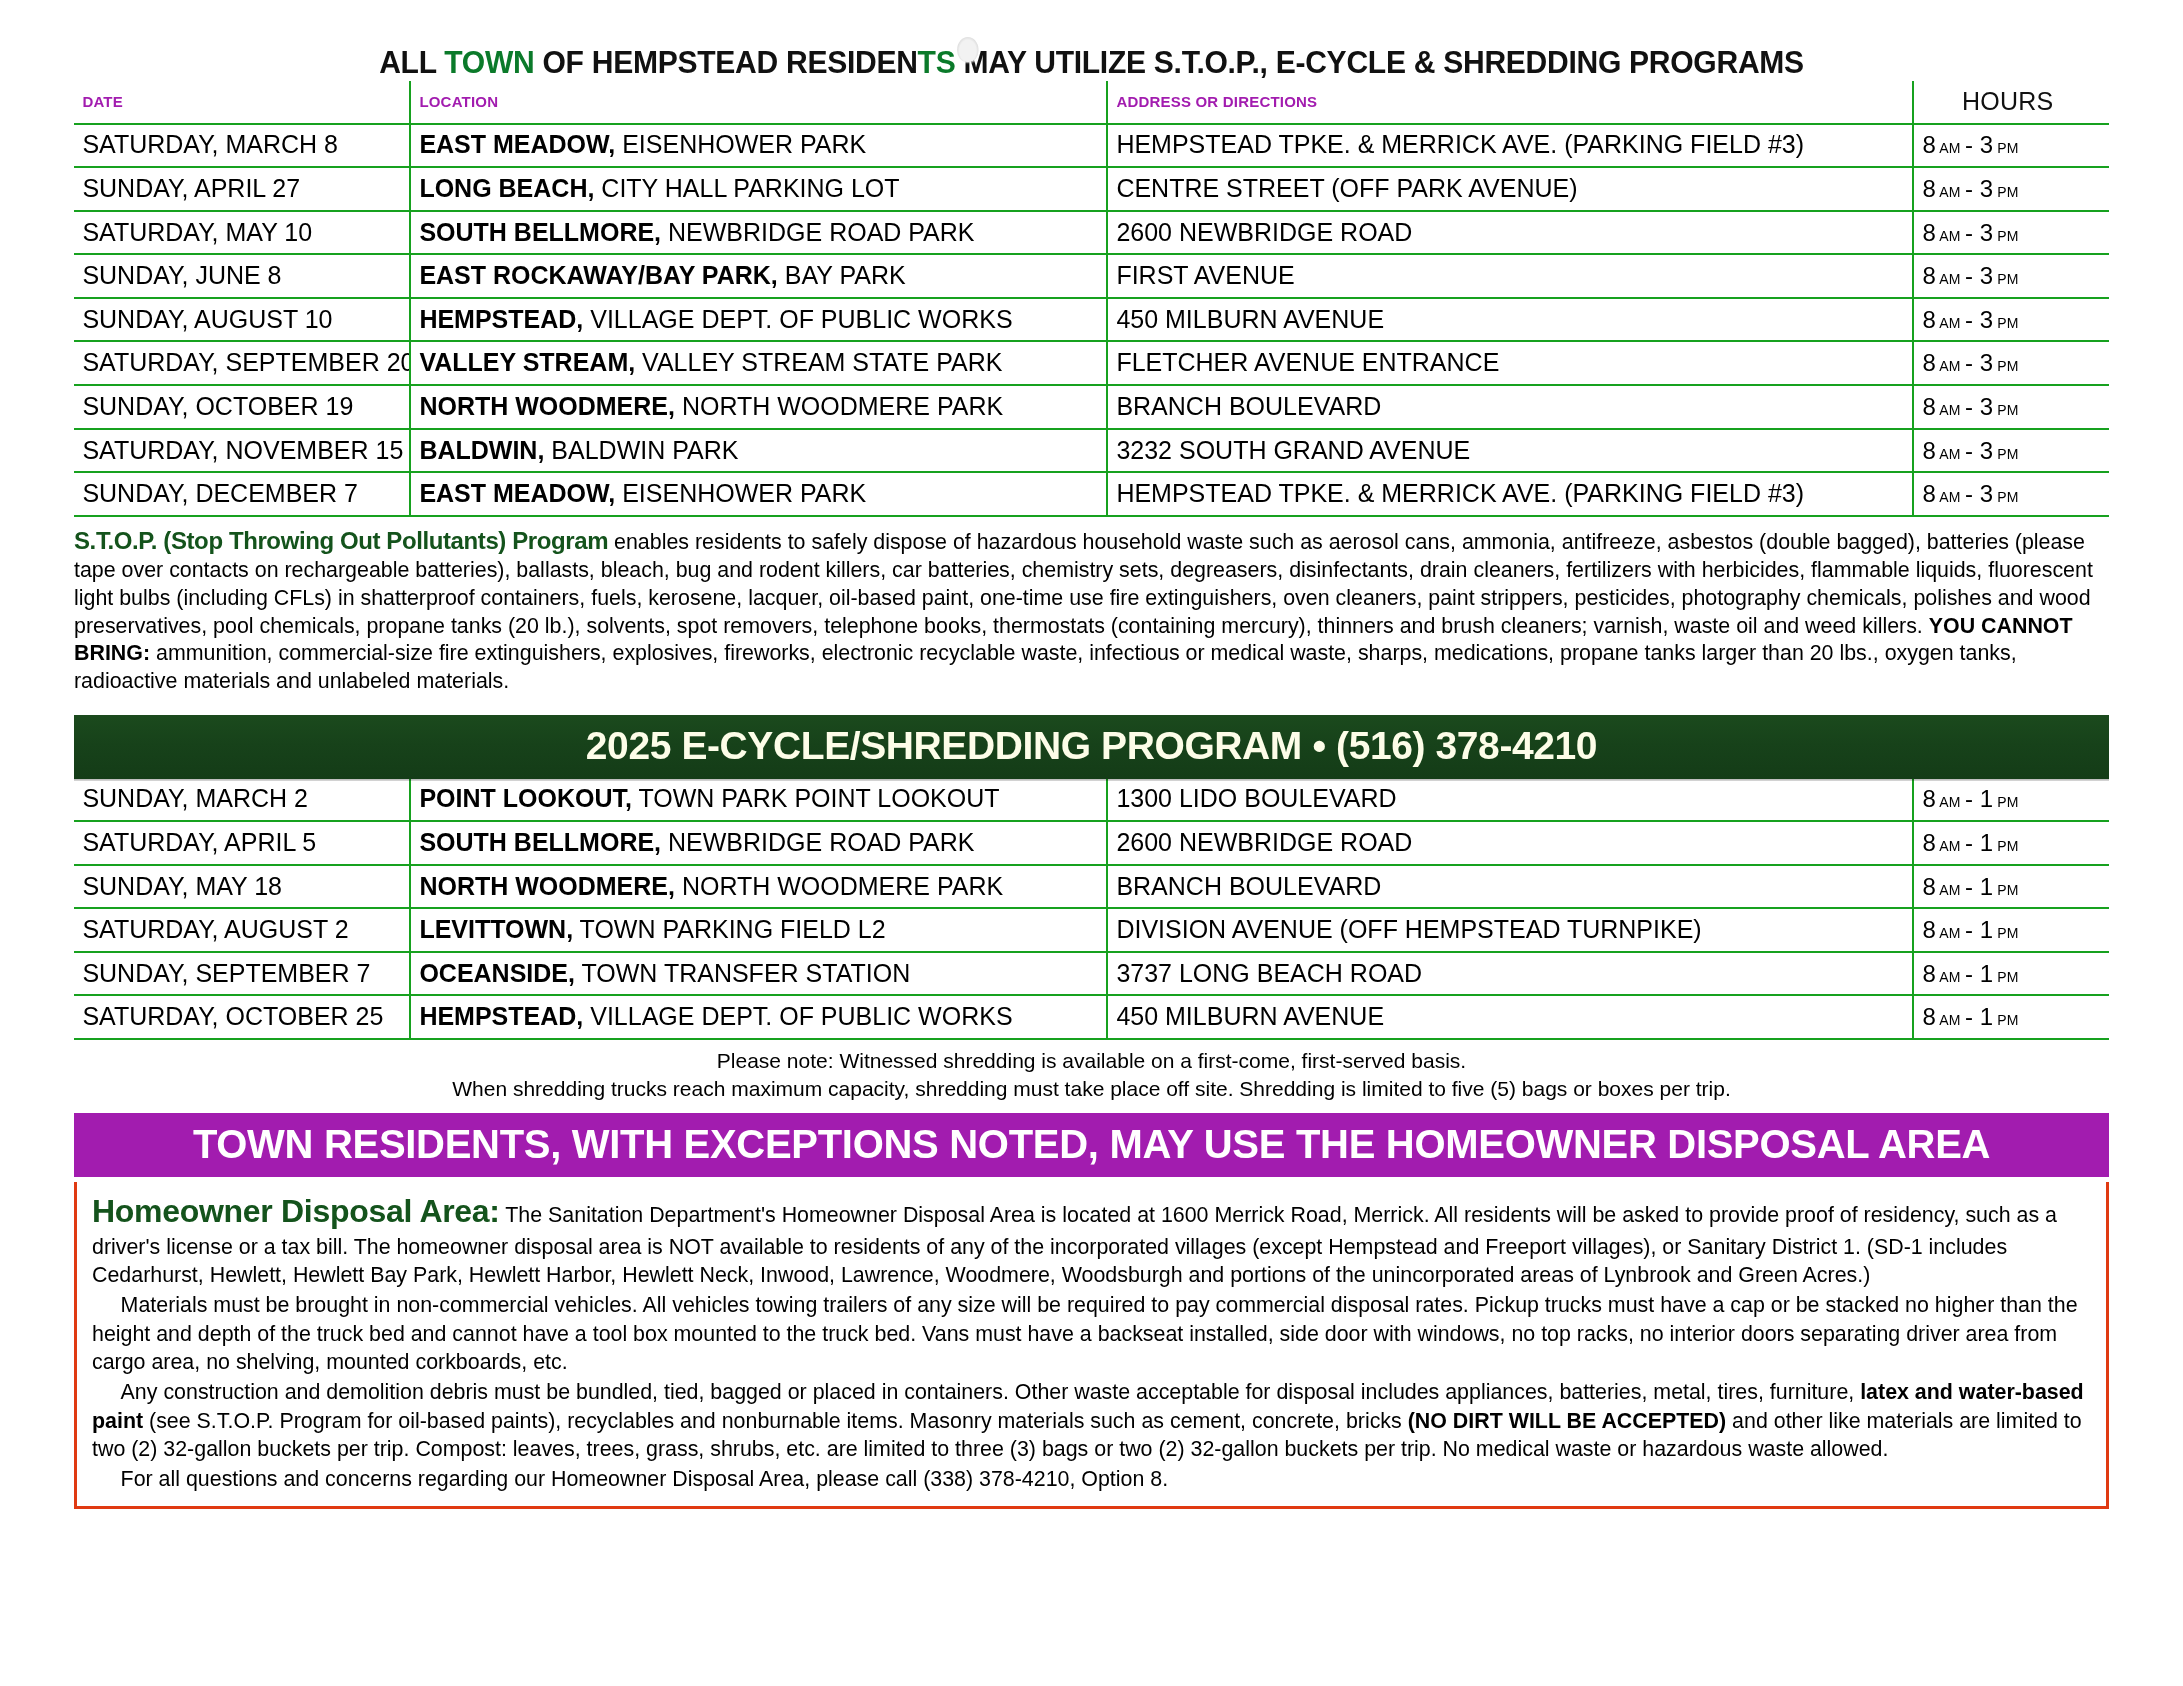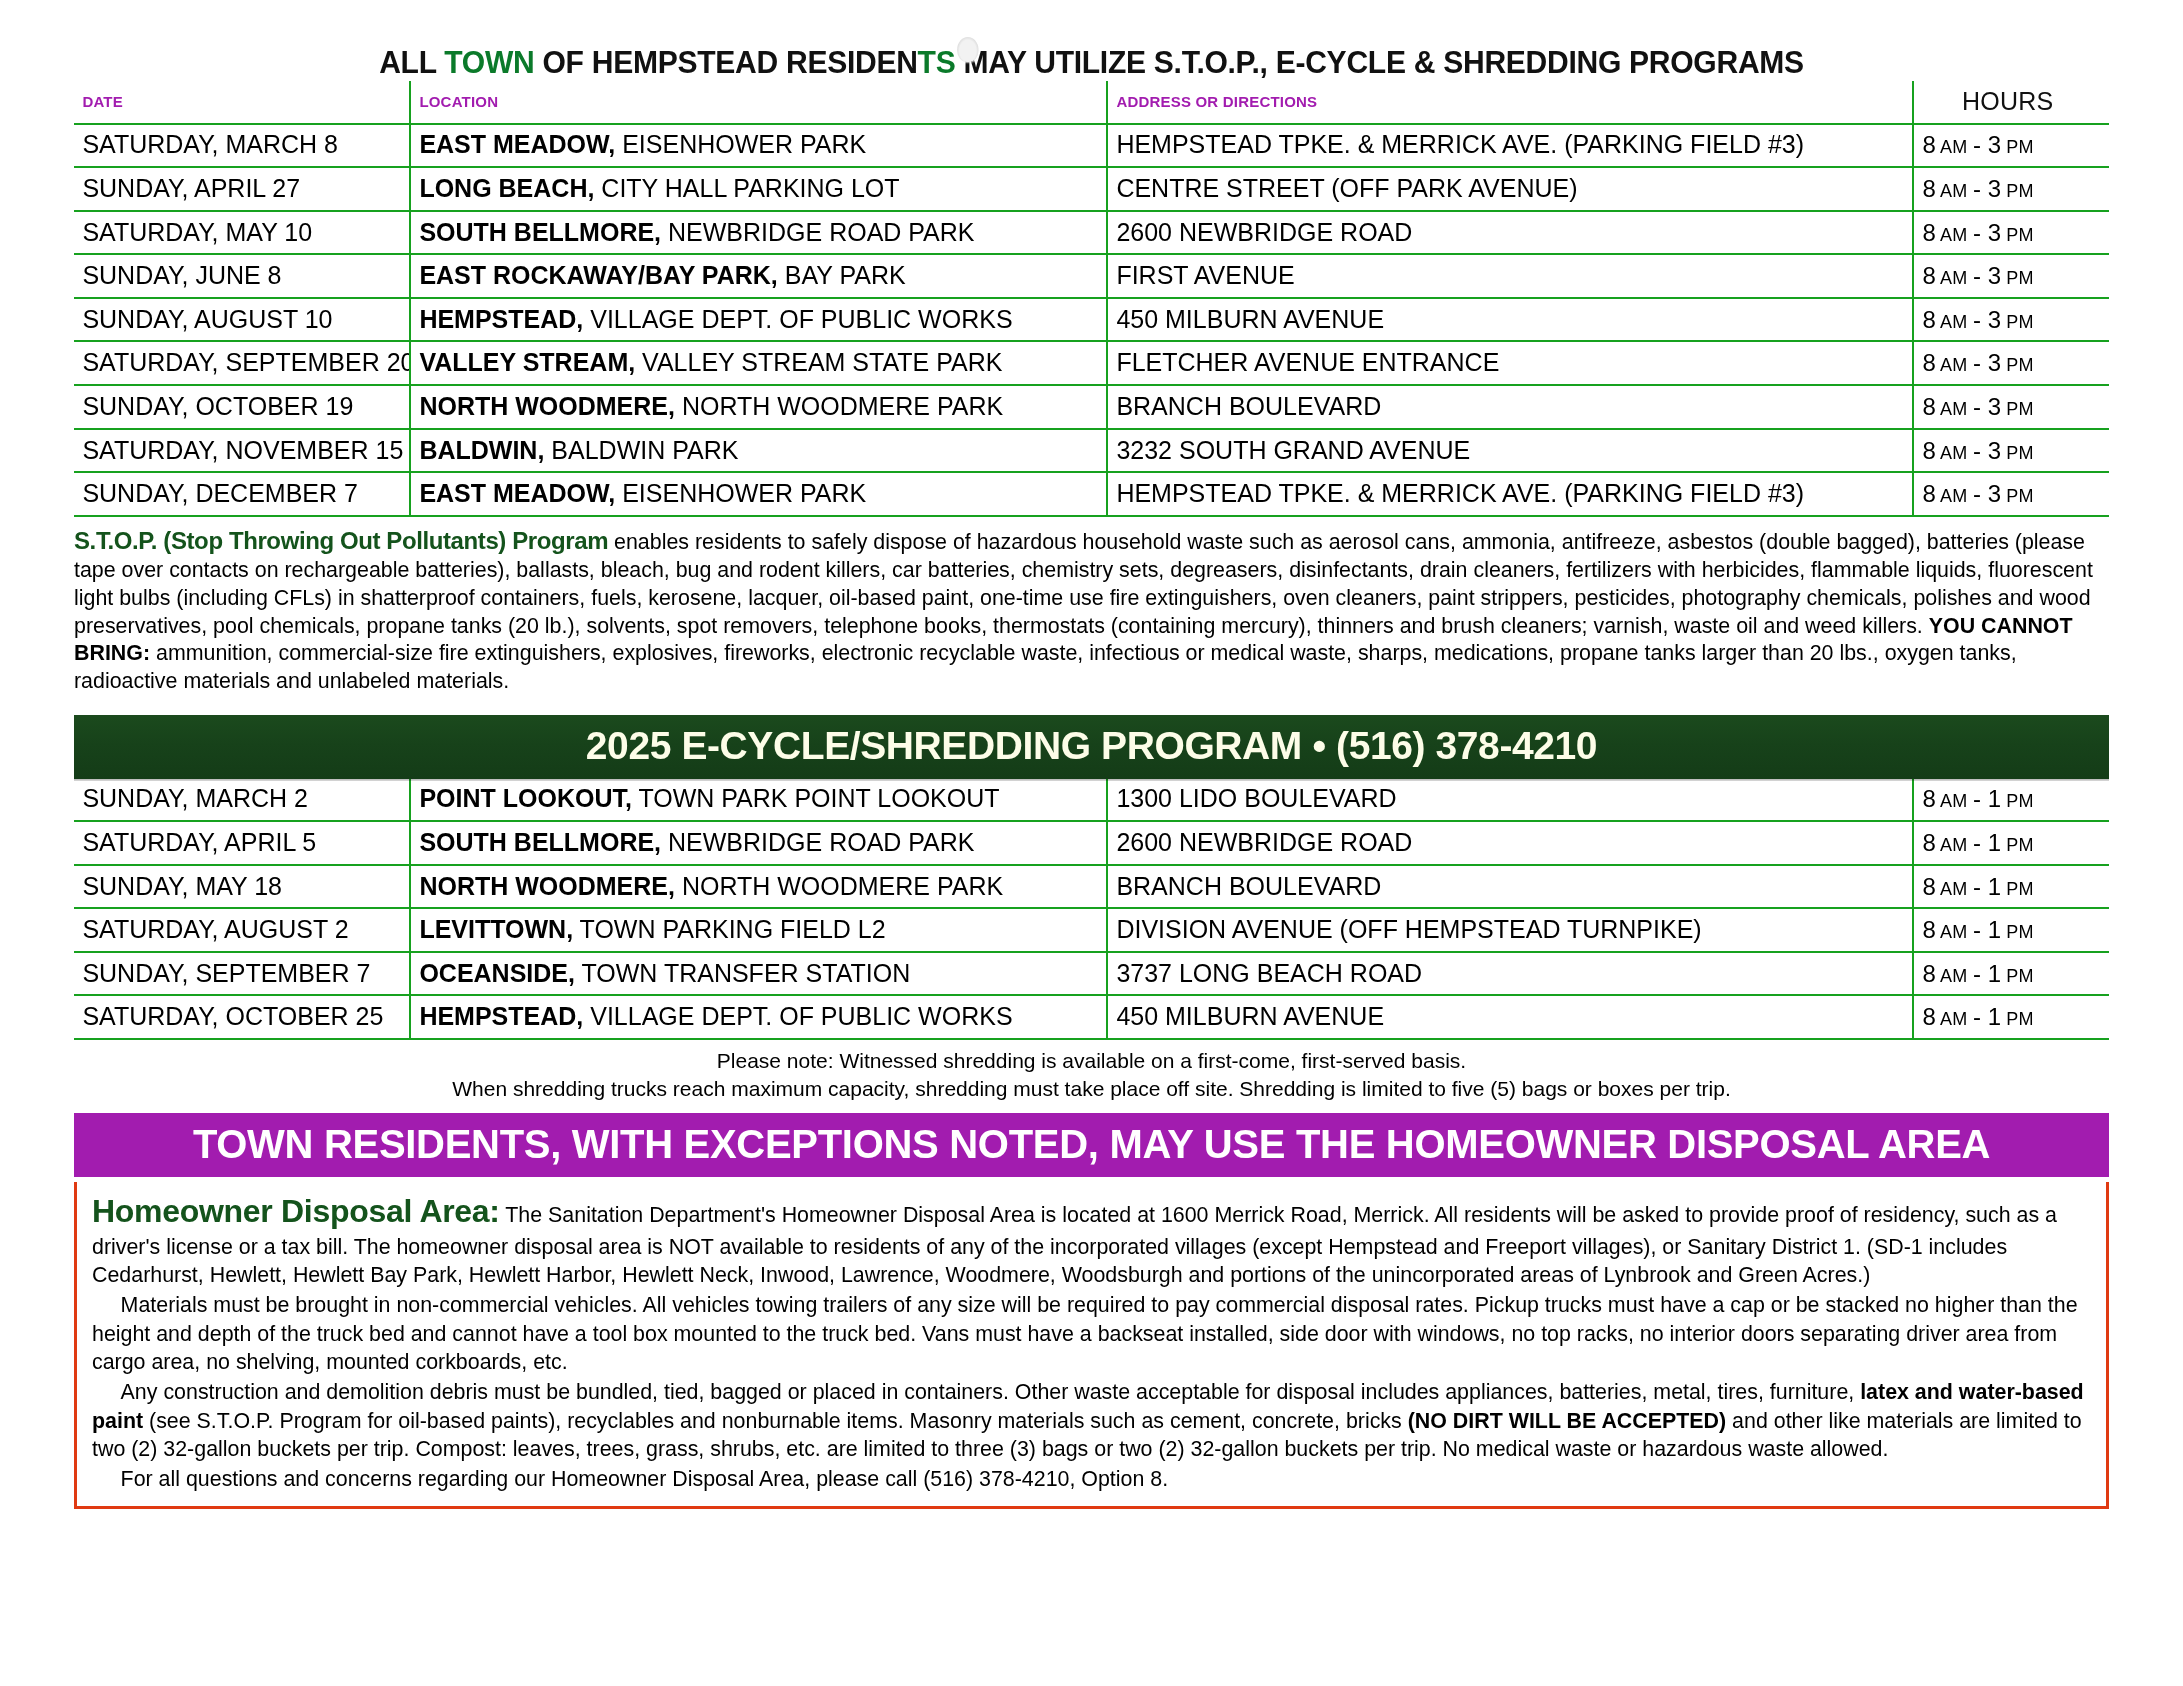--- a/index.html
+++ b/index.html
@@ -108,21 +108,21 @@
     font-weight: normal;
     font-size: 25px;
     padding-left: 48px;
   }
   .col-date { width: 336px; }
   .col-loc  { width: 697px; }
   .col-addr { width: 806px; }
   .col-hrs  { width: 196px; }
   .loc-bold { font-weight: bold; }
   .hours { font-size: 24px; white-space: nowrap; }
-  .hours .sm { font-size: 18px; letter-spacing: 0.3px; }
+  .hours .sm { font-size: 14px; letter-spacing: 0.3px; }
   table.sched tr:last-child td { border-bottom: 2.5px solid #17a11f; }
 
   
   .para-block {
     margin: 8.4px 74px 0 74px;
     font-size: 21.4px;
     line-height: 1.30;
     text-align: left;
   }
   .stop-lead {
@@ -302,17 +302,17 @@
   <div class="banner-red">TOWN RESIDENTS, WITH EXCEPTIONS NOTED, MAY USE THE HOMEOWNER DISPOSAL AREA</div>
 
   <div class="home-box">
     <div>
       <span class="home-title">Homeowner Disposal Area:</span><span> The Sanitation Department's Homeowner Disposal Area is located at 1600 Merrick Road, Merrick. All residents will be asked to provide proof of residency, such as a driver's license or a tax bill. The homeowner disposal area is NOT available to residents of any of the incorporated villages (except Hempstead and Freeport villages), or Sanitary District 1. (SD-1 includes Cedarhurst, Hewlett, Hewlett Bay Park, Hewlett Harbor, Hewlett Neck, Inwood, Lawrence, Woodmere, Woodsburgh and portions of the unincorporated areas of Lynbrook and Green Acres.)</span>
     </div>
     <div class="indent p-gap">Materials must be brought in non-commercial vehicles. All vehicles towing trailers of any size will be required to pay commercial disposal rates. Pickup trucks must have a cap or be stacked no higher than the height and depth of the truck bed and cannot have a tool box mounted to the truck bed. Vans must have a backseat installed, side door with windows, no top racks, no interior doors separating driver area from cargo area, no shelving, mounted corkboards, etc.</div>
     <div class="indent p-gap">
       <span>Any construction and demolition debris must be bundled, tied, bagged or placed in containers. Other waste acceptable for disposal includes appliances, batteries, metal, tires, furniture, </span><span class="bold">latex and water-based paint</span><span> (see S.T.O.P. Program for oil-based paints), recyclables and nonburnable items. Masonry materials such as cement, concrete, bricks </span><span class="bold">(NO DIRT WILL BE ACCEPTED)</span><span> and other like materials are limited to two (2) 32-gallon buckets per trip. Compost: leaves, trees, grass, shrubs, etc. are limited to three (3) bags or two (2) 32-gallon buckets per trip. No medical waste or hazardous waste allowed.</span>
     </div>
-    <div class="indent p-gap">For all questions and concerns regarding our Homeowner Disposal Area, please call (516) 378-4210, Option 8.</div>
+    <div class="indent p-gap">For all questions and concerns regarding our Homeowner Disposal Area, please call (338) 378-4210, Option 8.</div>
   </div>
 
 </div>
 
 
 </body></html>

